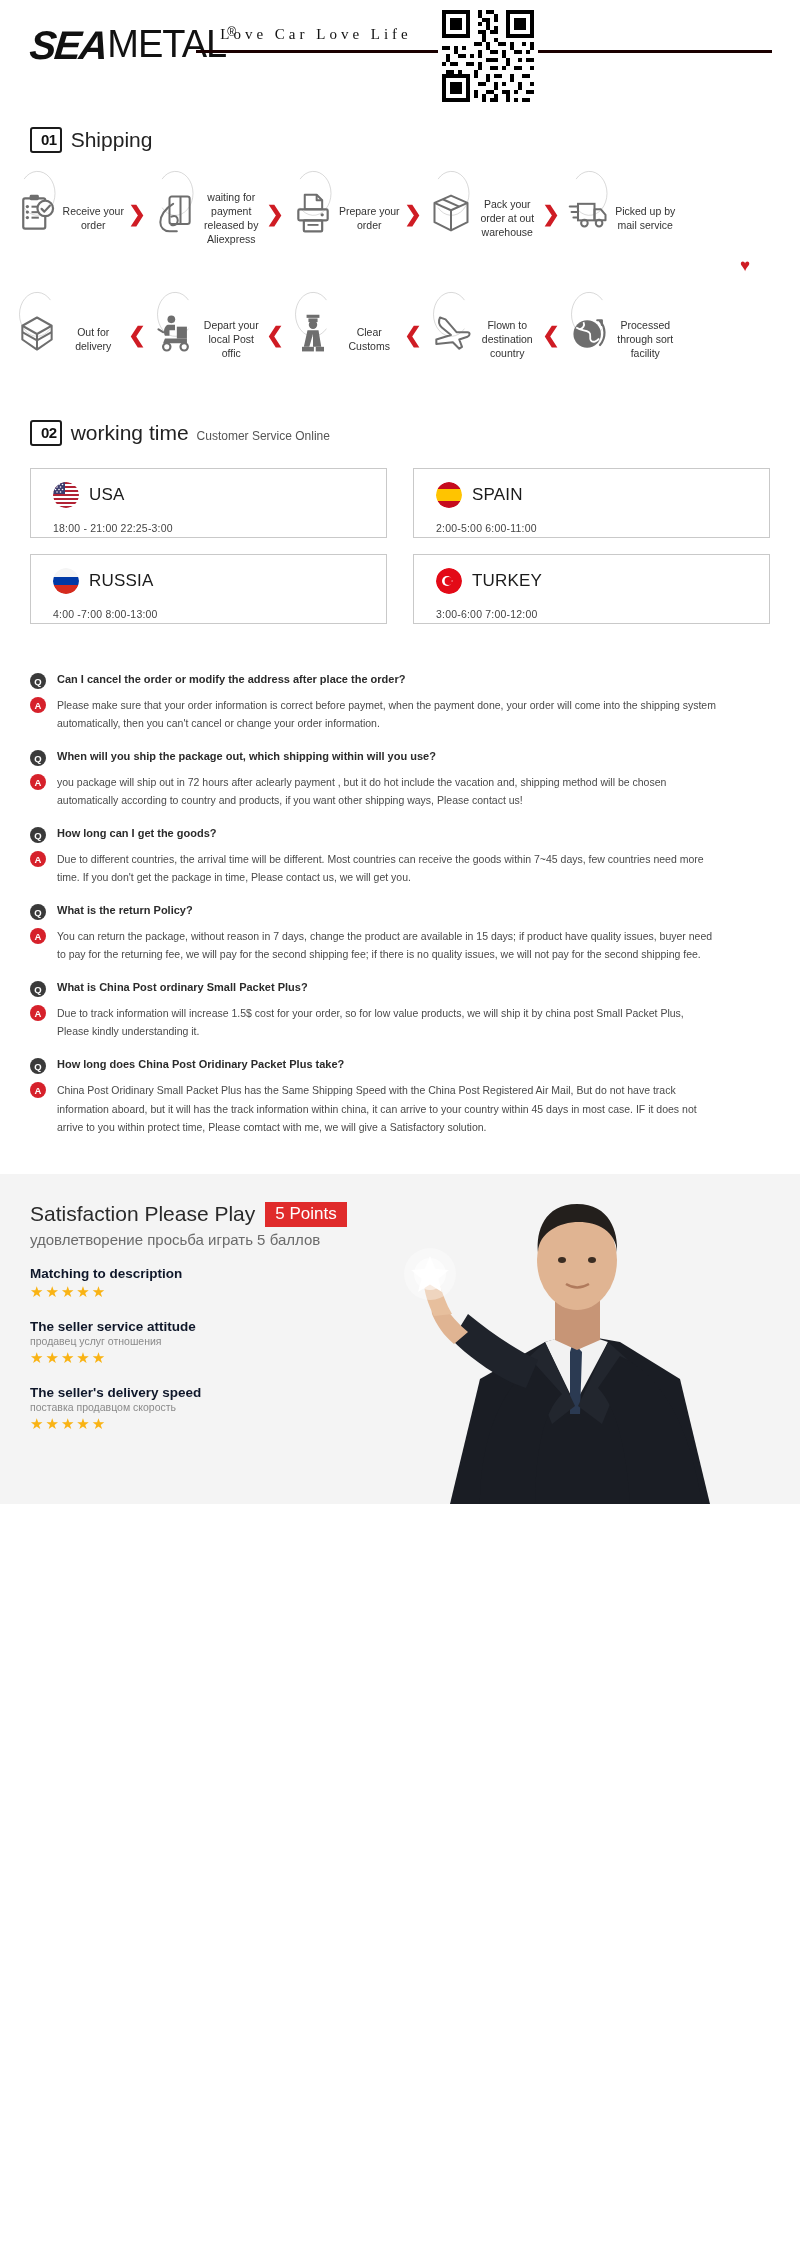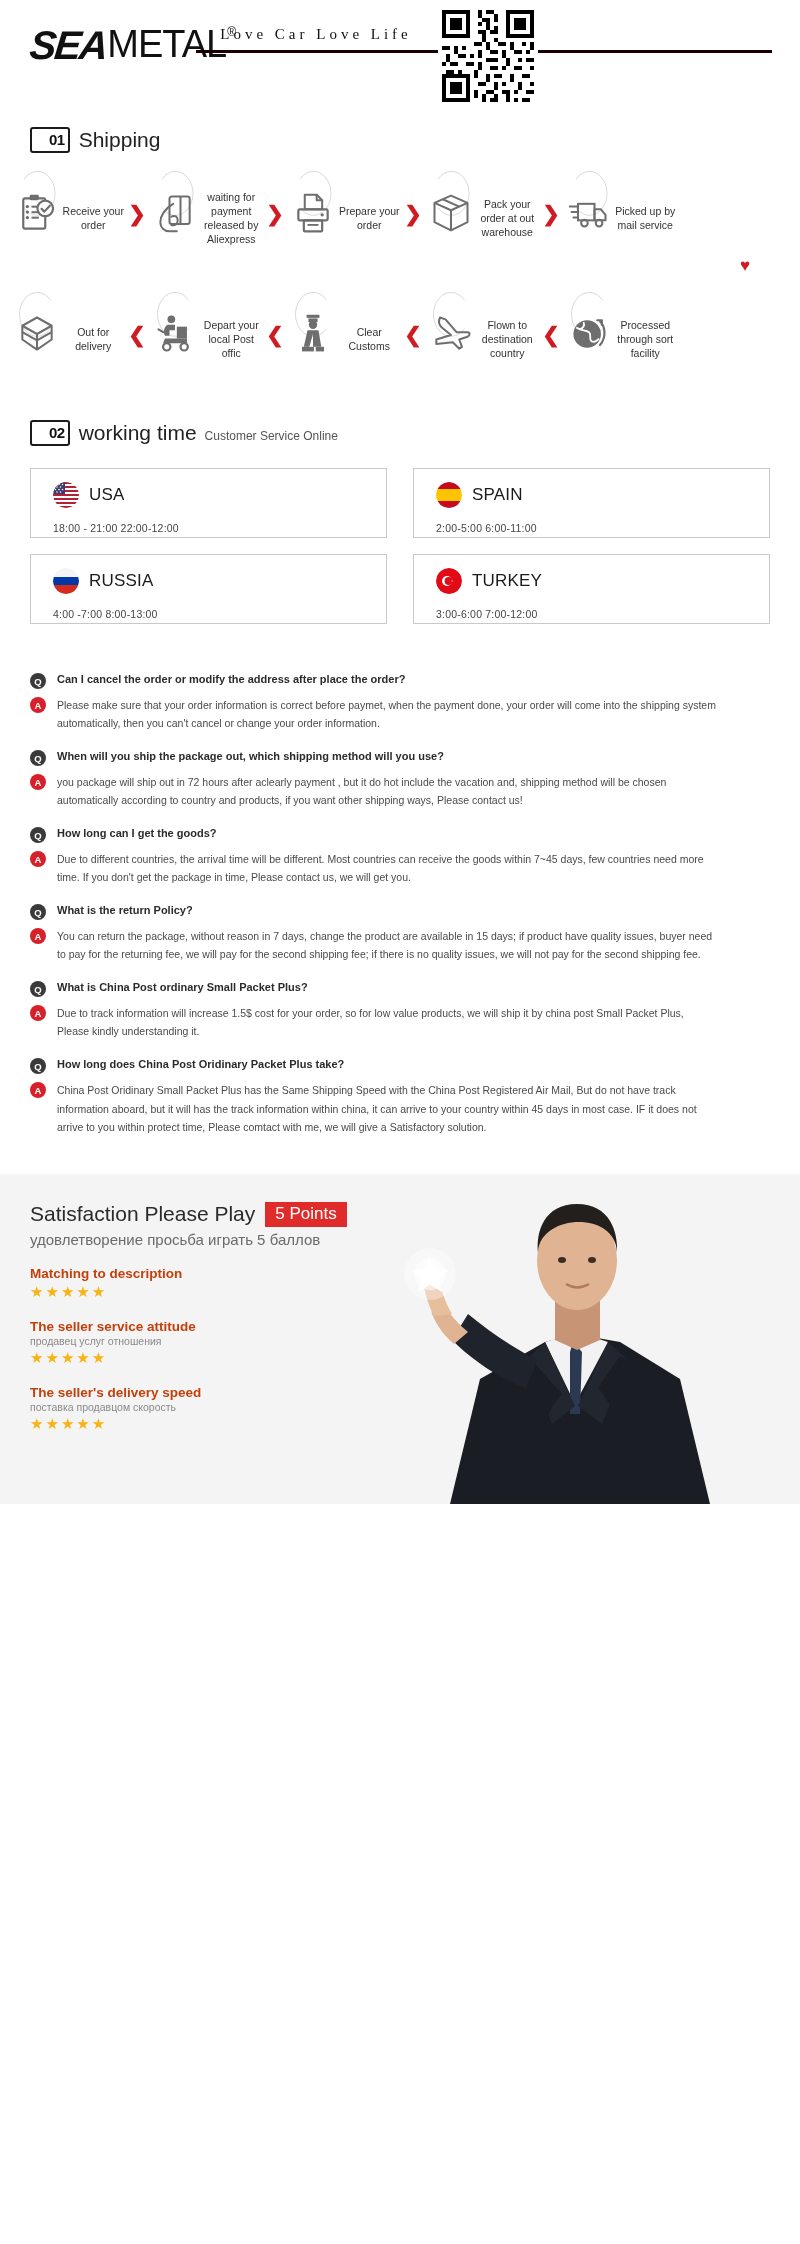--- a/index.html
+++ b/index.html
@@ -37,21 +37,21 @@
   .slogan-rule.right { left: 556px; width: 216px; }
 
   .qr { position: absolute; left: 420px; top: 6px; width: 136px; height: 100px; }
   .qr svg { display: block; }
 
   
   .sec-head { display: flex; align-items: center; padding-left: 30px; }
   .sec-num {
     border: 2px solid #1b1b1b; border-radius: 3px;
     font-size: 15px; font-weight: 600; line-height: 1;
-    padding: 3px 3px 4px 17px; color: #111; margin-right: 9px;
+    padding: 3px 3px 4px 9px; color: #111; margin-right: 9px;
     letter-spacing: -0.5px;
   }
   .sec-title { font-size: 21px; color: #222; font-weight: 400; letter-spacing: 0px; text-align: right; }
   .sec-sub { font-size: 12px; color: #555; margin-left: 8px; position: relative; top: 3px; }
 
   
   .shipping { padding-top: 22px; }
   .ship-row { display: flex; align-items: flex-start; padding: 0 12px; margin-top: 14px; }
   .ship-step { width: 112px; display: flex; flex-direction: row; align-items: center; }
   .ship-icon-wrap {
@@ -105,21 +105,21 @@
   .satis { position: relative; margin-top: 38px; height: 330px; background: #f4f4f4; overflow: hidden; }
   .satis-left { position: relative; z-index: 3; padding: 28px 16px 0 30px; }
   .satis-title-row { display: flex; align-items: center; }
   .satis-title { font-size: 21px; color: #2a2a2a; font-weight: 400; }
   .satis-points {
     background: #e02b2b; color: #fff; font-size: 17px; font-weight: 400;
     padding: 2px 10px 3px 10px; margin-left: 10px; line-height: 1.2;
   }
   .satis-sub { font-size: 15px; color: #6b6b6b; margin-top: 4px; }
   .rate-block { margin-top: 18px; }
-  .rate-en { font-size: 13.5px; font-weight: 700; color: #c2410c; }
+  .rate-en { font-size: 13.5px; font-weight: 700; color: #0f172a; }
   .rate-ru { font-size: 10.5px; color: #8a8a8a; margin-top: 1px; }
   .stars { color: #f9b314; font-size: 15px; letter-spacing: 2px; margin-top: 2px; line-height: 1.2; }
   .satis-photo { position: absolute; right: 0; top: 0; width: 470px; height: 330px; z-index: 1; }
 </style>
 </head>
 <body>
 
 <div class="page">
 
   <div class="header">
@@ -473,21 +473,21 @@
                     <circle cx="6" cy="7.5" r="0.8"></circle>
                     <circle cx="9.5" cy="7.5" r="0.8"></circle>
                 <circle cx="4" cy="10" r="0.8"></circle>
                     <circle cx="7.5" cy="10" r="0.8"></circle>
                   </g>
               </g>
             </svg>
           </span>
           <span class="wt-name">USA</span>
         </div>
-        <div class="wt-hours">18:00 - 21:00   22:00-12:00</div>
+        <div class="wt-hours">18:00 - 21:00   22:25-3:00</div>
       </div>
 
       <div class="wt-card">
         <div class="wt-top">
           <span class="flag">
             <svg width="26" height="26" viewBox="0 0 26 26">
               <defs>
                   <clipPath id="cES">
                     <circle cx="13" cy="13" r="13"></circle>
                   </clipPath>
@@ -561,21 +561,21 @@
         </div>
         <div class="faq-line faq-ans-line">
           <span class="badge a">A</span>
           <span class="faq-a">Please make sure that your order information is correct before paymet, when the payment done, your order will come into the shipping system automatically, then you can't cancel or change your order information.</span>
         </div>
       </div>
 
       <div class="faq-item">
         <div class="faq-line">
           <span class="badge q">Q</span>
-          <span class="faq-q">When will you ship the package out, which shipping method will you use?</span>
+          <span class="faq-q">When will you ship the package out, which shipping within will you use?</span>
         </div>
         <div class="faq-line faq-ans-line">
           <span class="badge a">A</span>
           <span class="faq-a">you package will ship out in 72 hours after aclearly payment , but it do hot include the vacation and, shipping method will be chosen automatically according to country and products, if you want other shipping ways, Please contact us!</span>
         </div>
       </div>
 
       <div class="faq-item">
         <div class="faq-line">
           <span class="badge q">Q</span>

